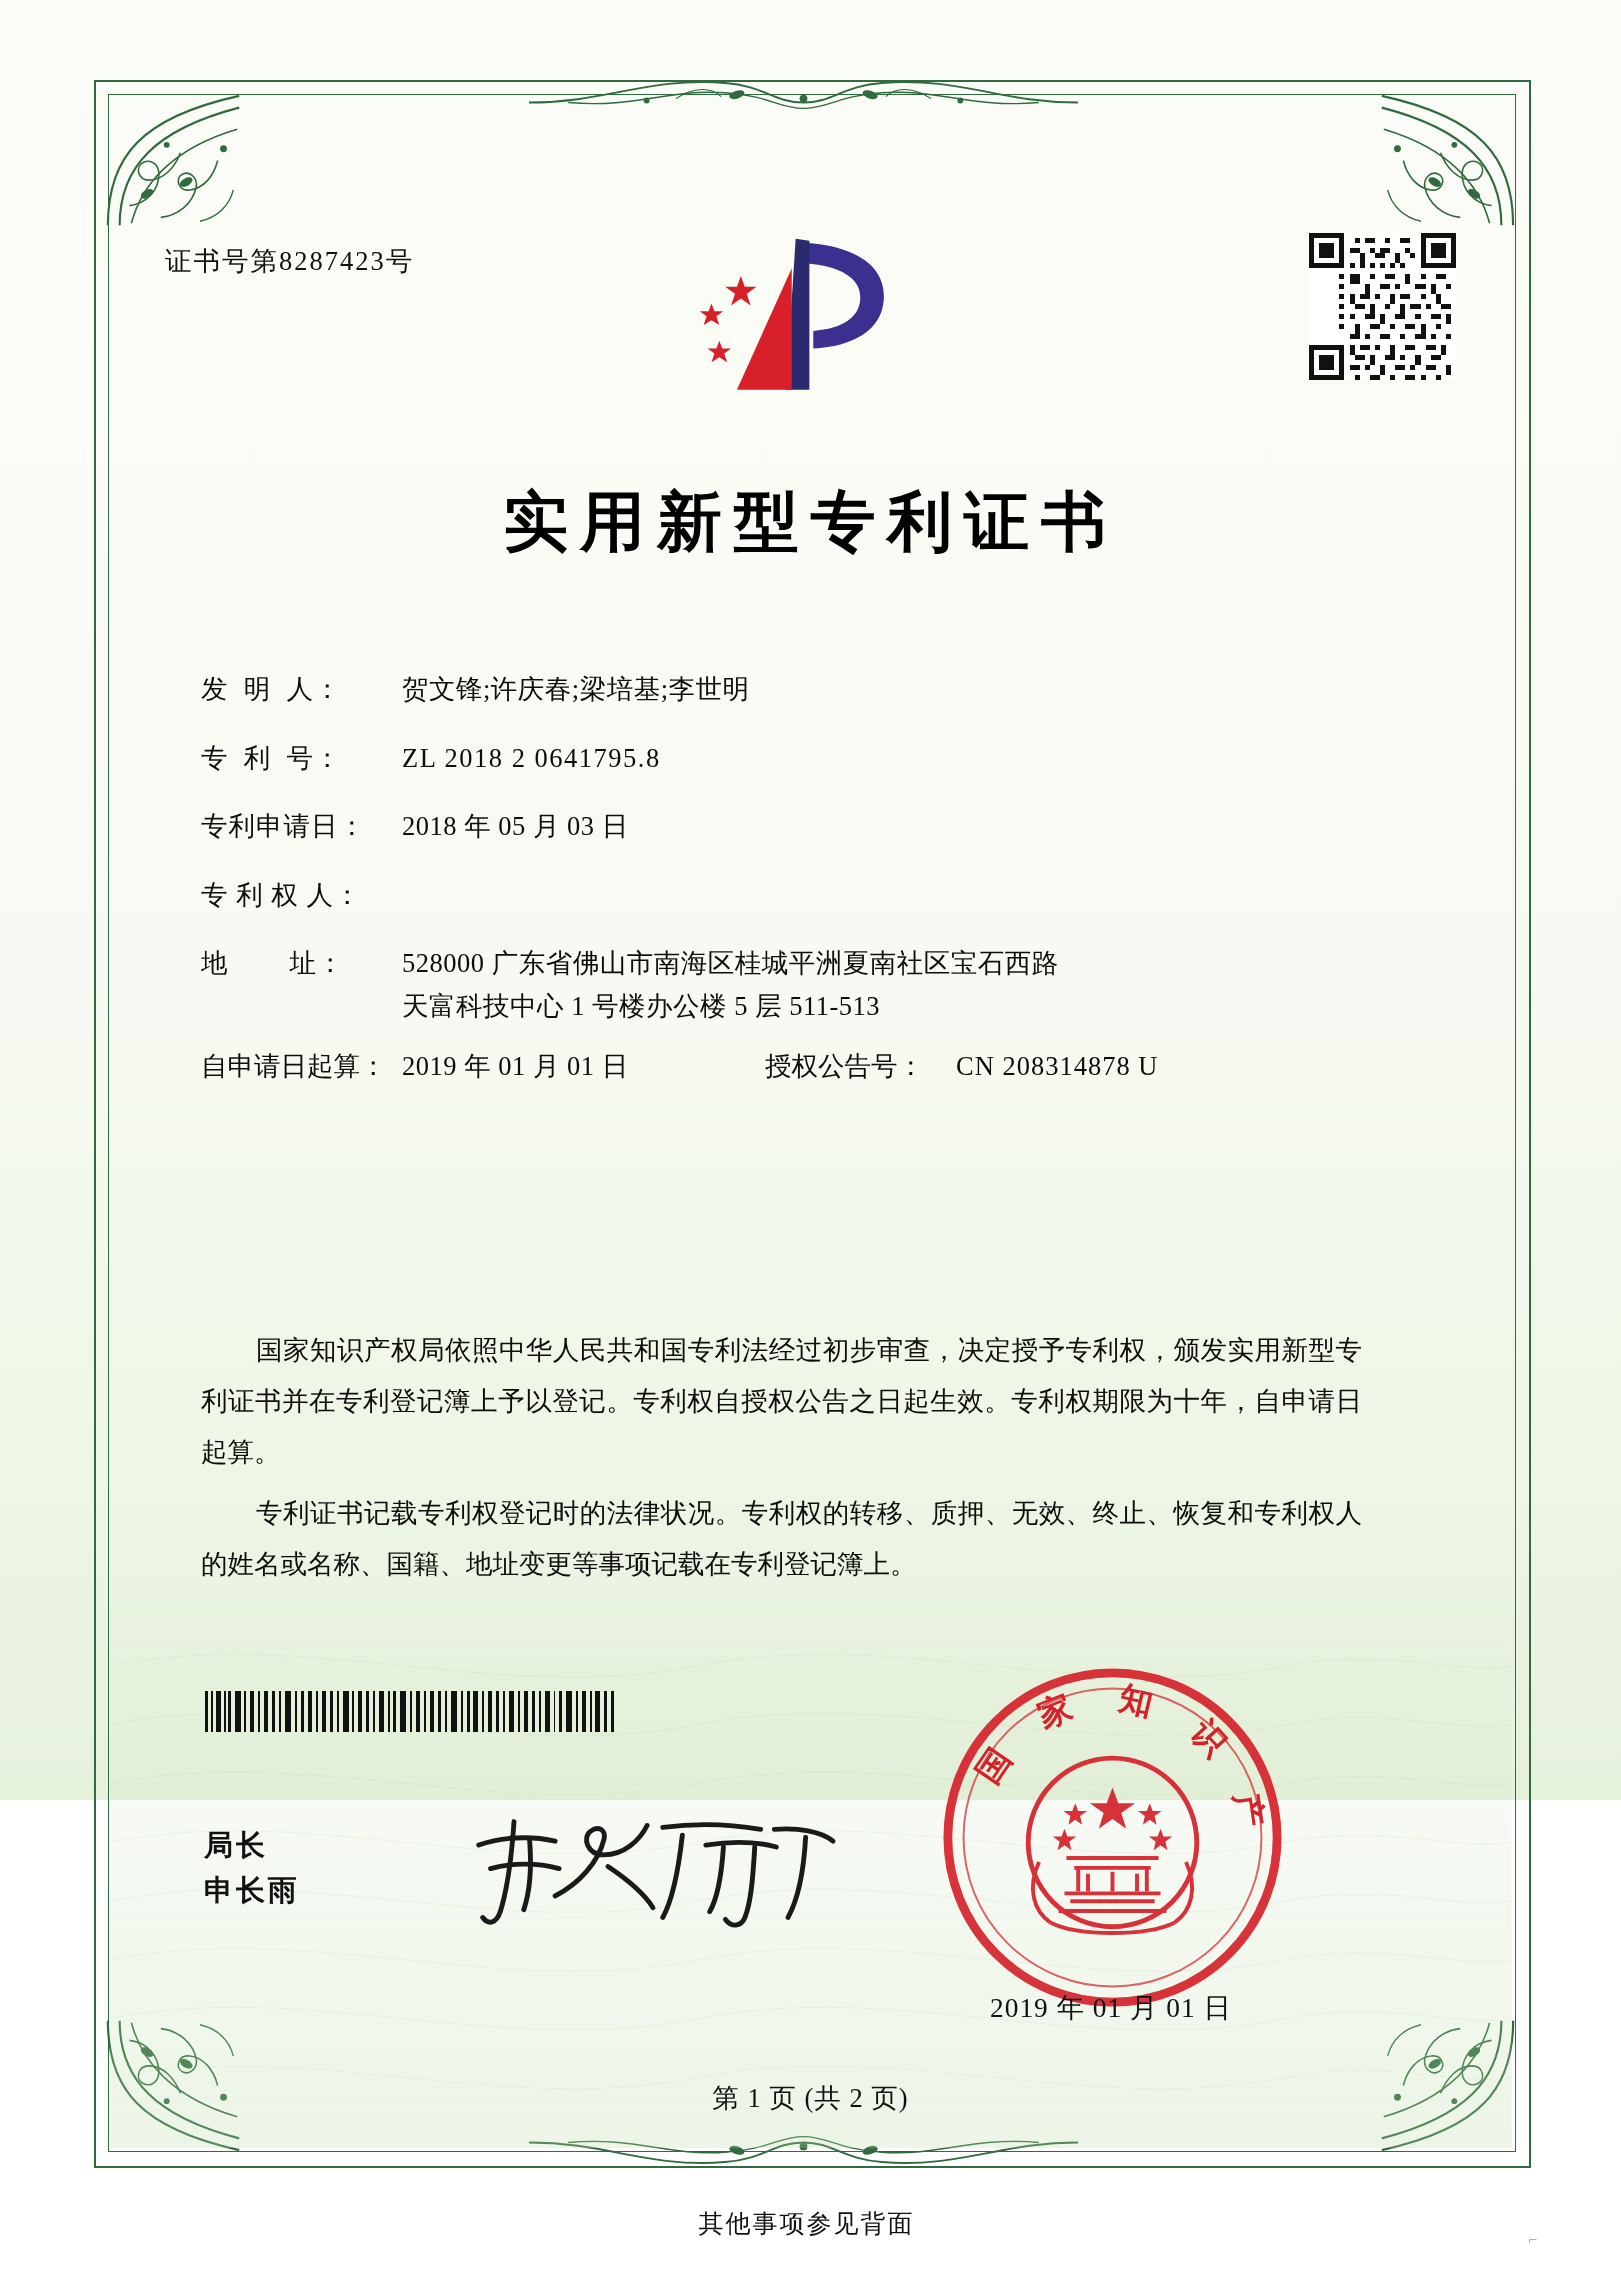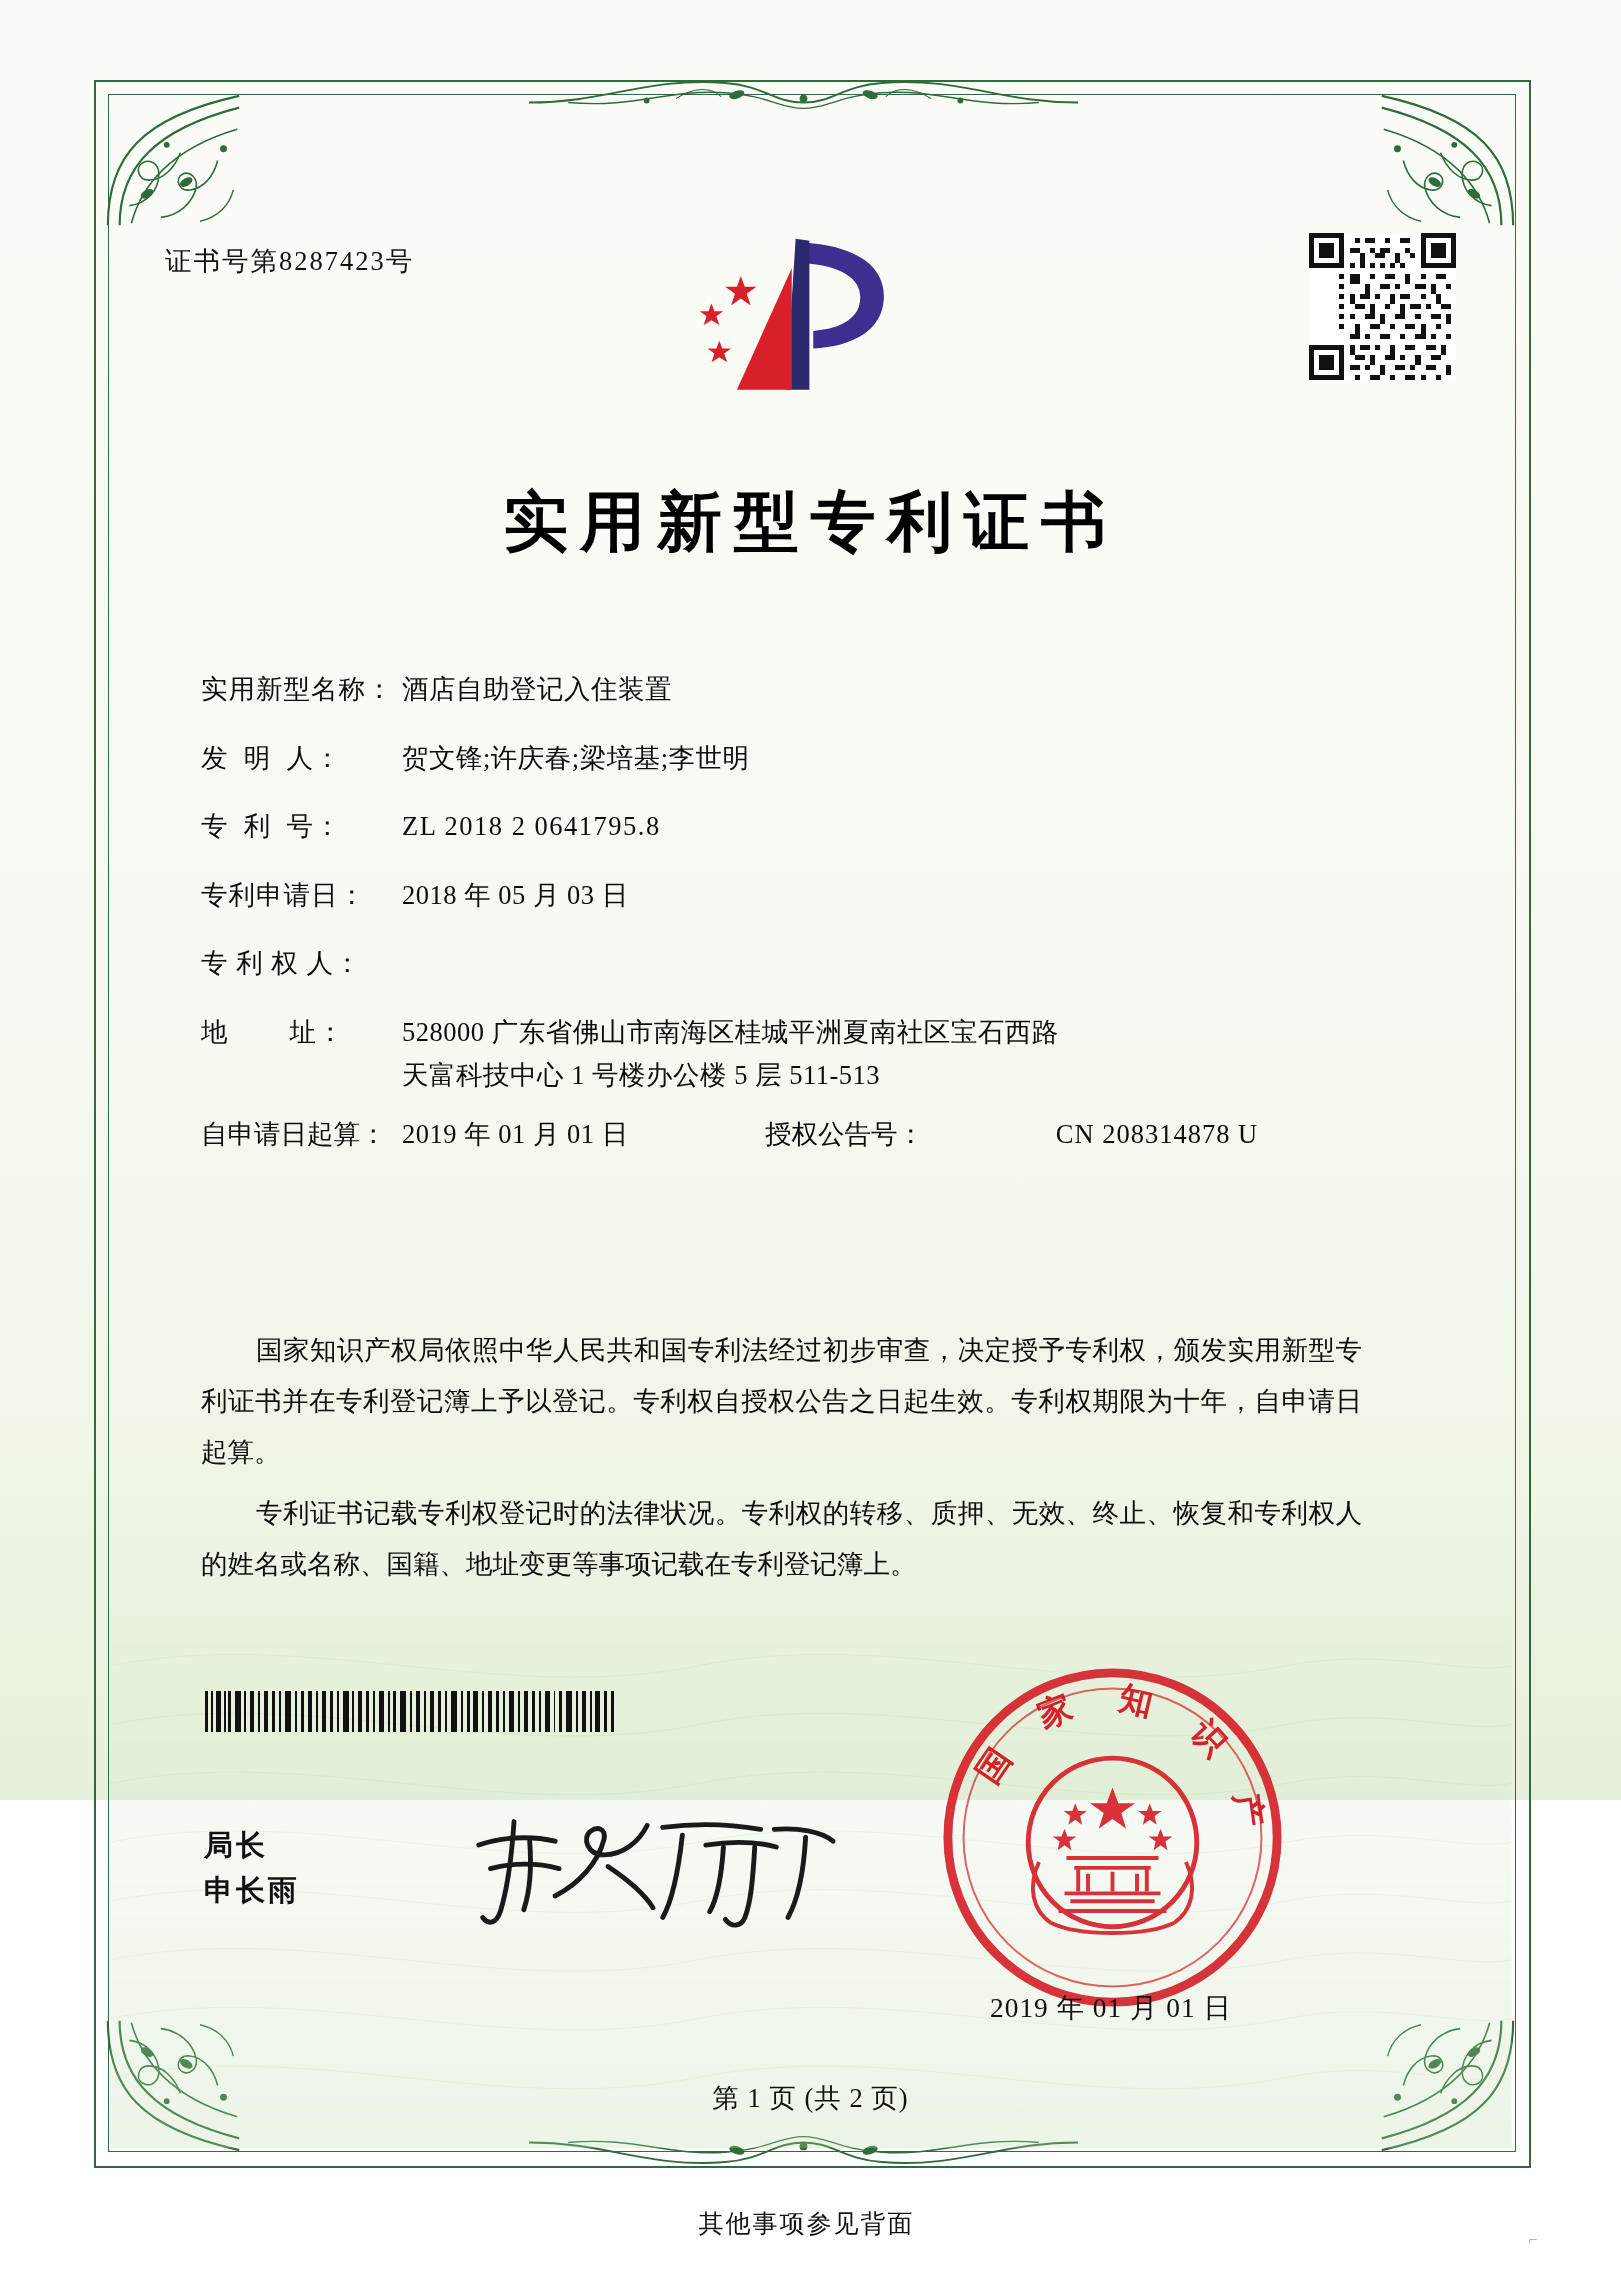--- a/index.html
+++ b/index.html
@@ -144,21 +144,21 @@
     letter-spacing: 0.5px;
   }
   .grant-row {
     display: flex;
     align-items: baseline;
     margin-bottom: 17.6px;
   }
   .grant-left-label { width: 201px; flex: 0 0 201px; white-space: pre; }
   .grant-left-value { flex: 0 0 363px; letter-spacing: 0.5px; }
   .grant-right-label { flex: 0 0 191px; white-space: pre; }
-  .grant-right-value { flex: 1 1 auto; letter-spacing: 1px; text-align: center; }
+  .grant-right-value { flex: 1 1 auto; letter-spacing: 1px; }
 
   
   .paragraphs {
     position: absolute;
     left: 201px;
     top: 1325px;
     width: 1161px;
     font-size: 26.5px;
     line-height: 51px;
     color: #0d0d0d;
@@ -503,24 +503,20 @@
         <rect x="22" y="28" width="1" height="1"></rect>
           <rect x="25" y="28" width="1" height="1"></rect>
       </g>
     </svg>
   </div>
 
   <div class="title">实用新型专利证书</div>
 
   <div class="fields">
     <div class="field-row">
-      <span class="field-label">实用新型名称：</span>
-      <span class="field-value">酒店自助登记入住装置</span>
-    </div>
-    <div class="field-row">
       <span class="field-label">发  明  人：</span>
       <span class="field-value">贺文锋;许庆春;梁培基;李世明</span>
     </div>
     <div class="field-row">
       <span class="field-label">专  利  号：</span>
       <span class="field-value mono">ZL 2018 2 0641795.8</span>
     </div>
     <div class="field-row">
       <span class="field-label">专利申请日：</span>
       <span class="field-value">2018 年 05 月 03 日</span>

